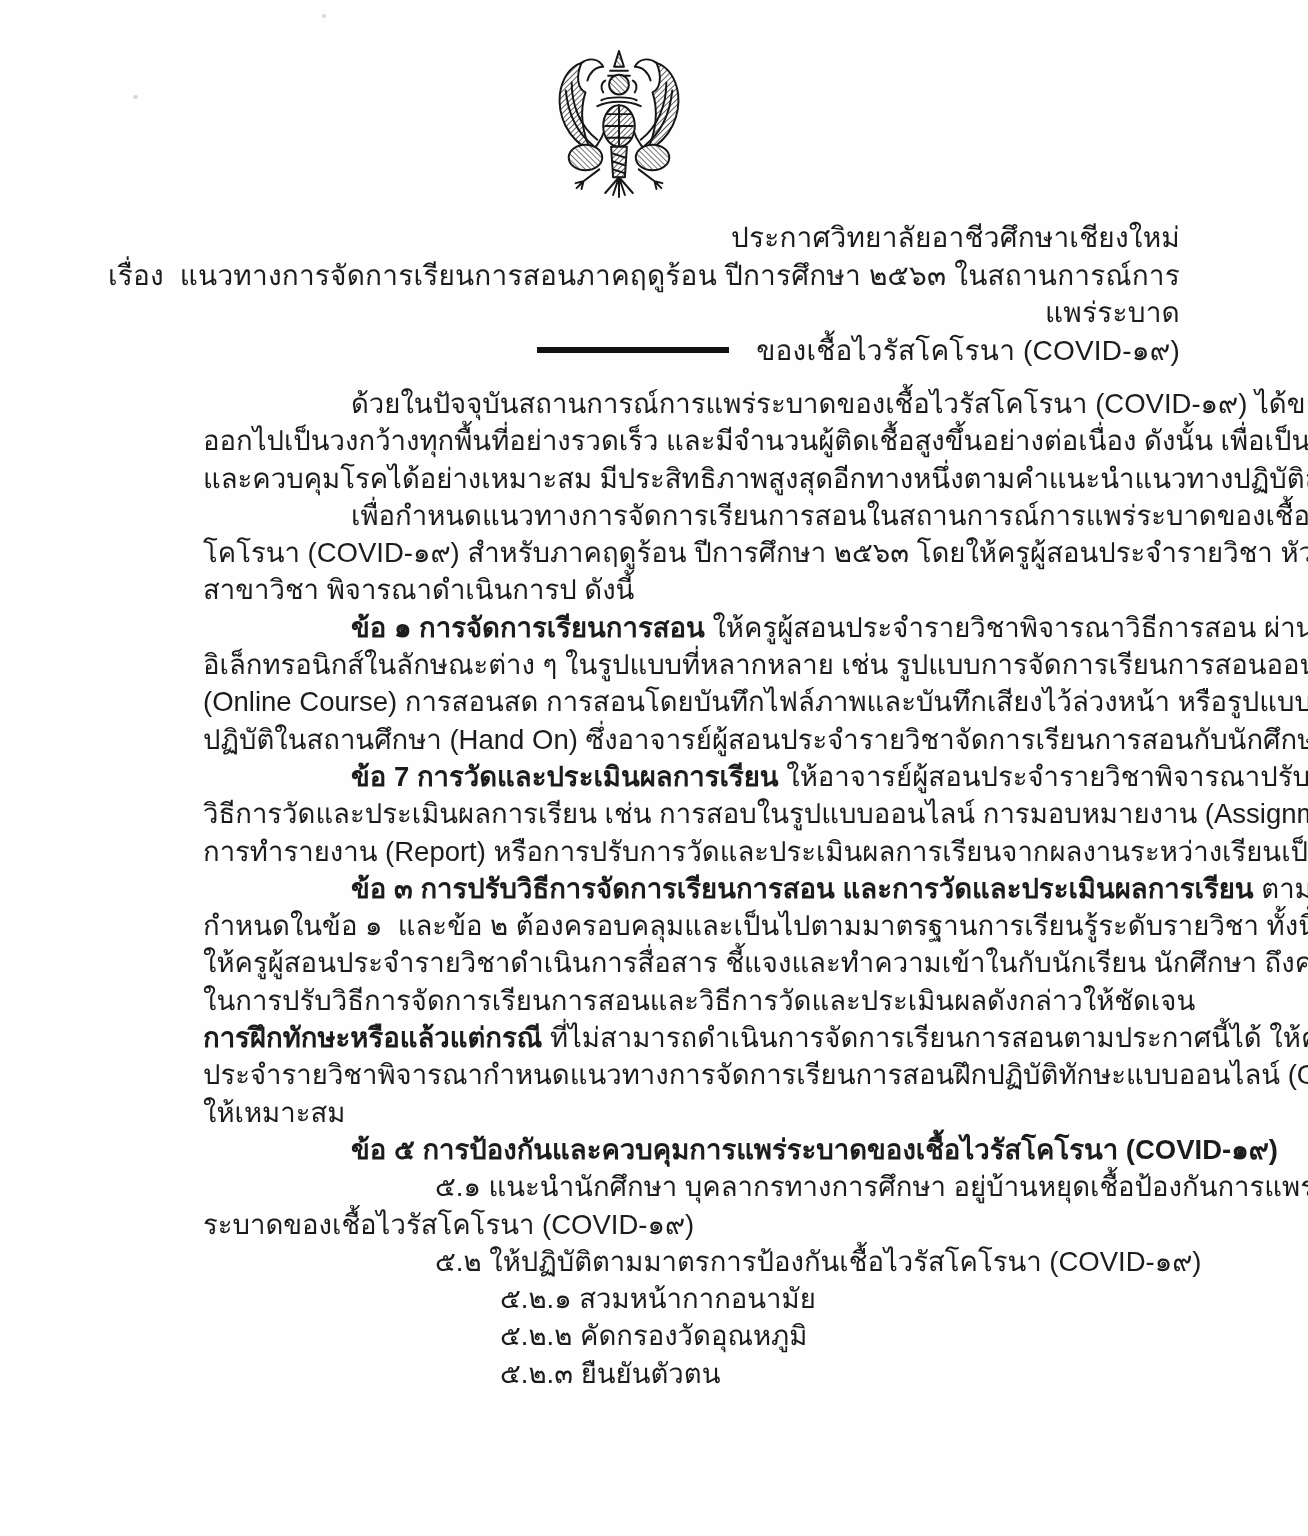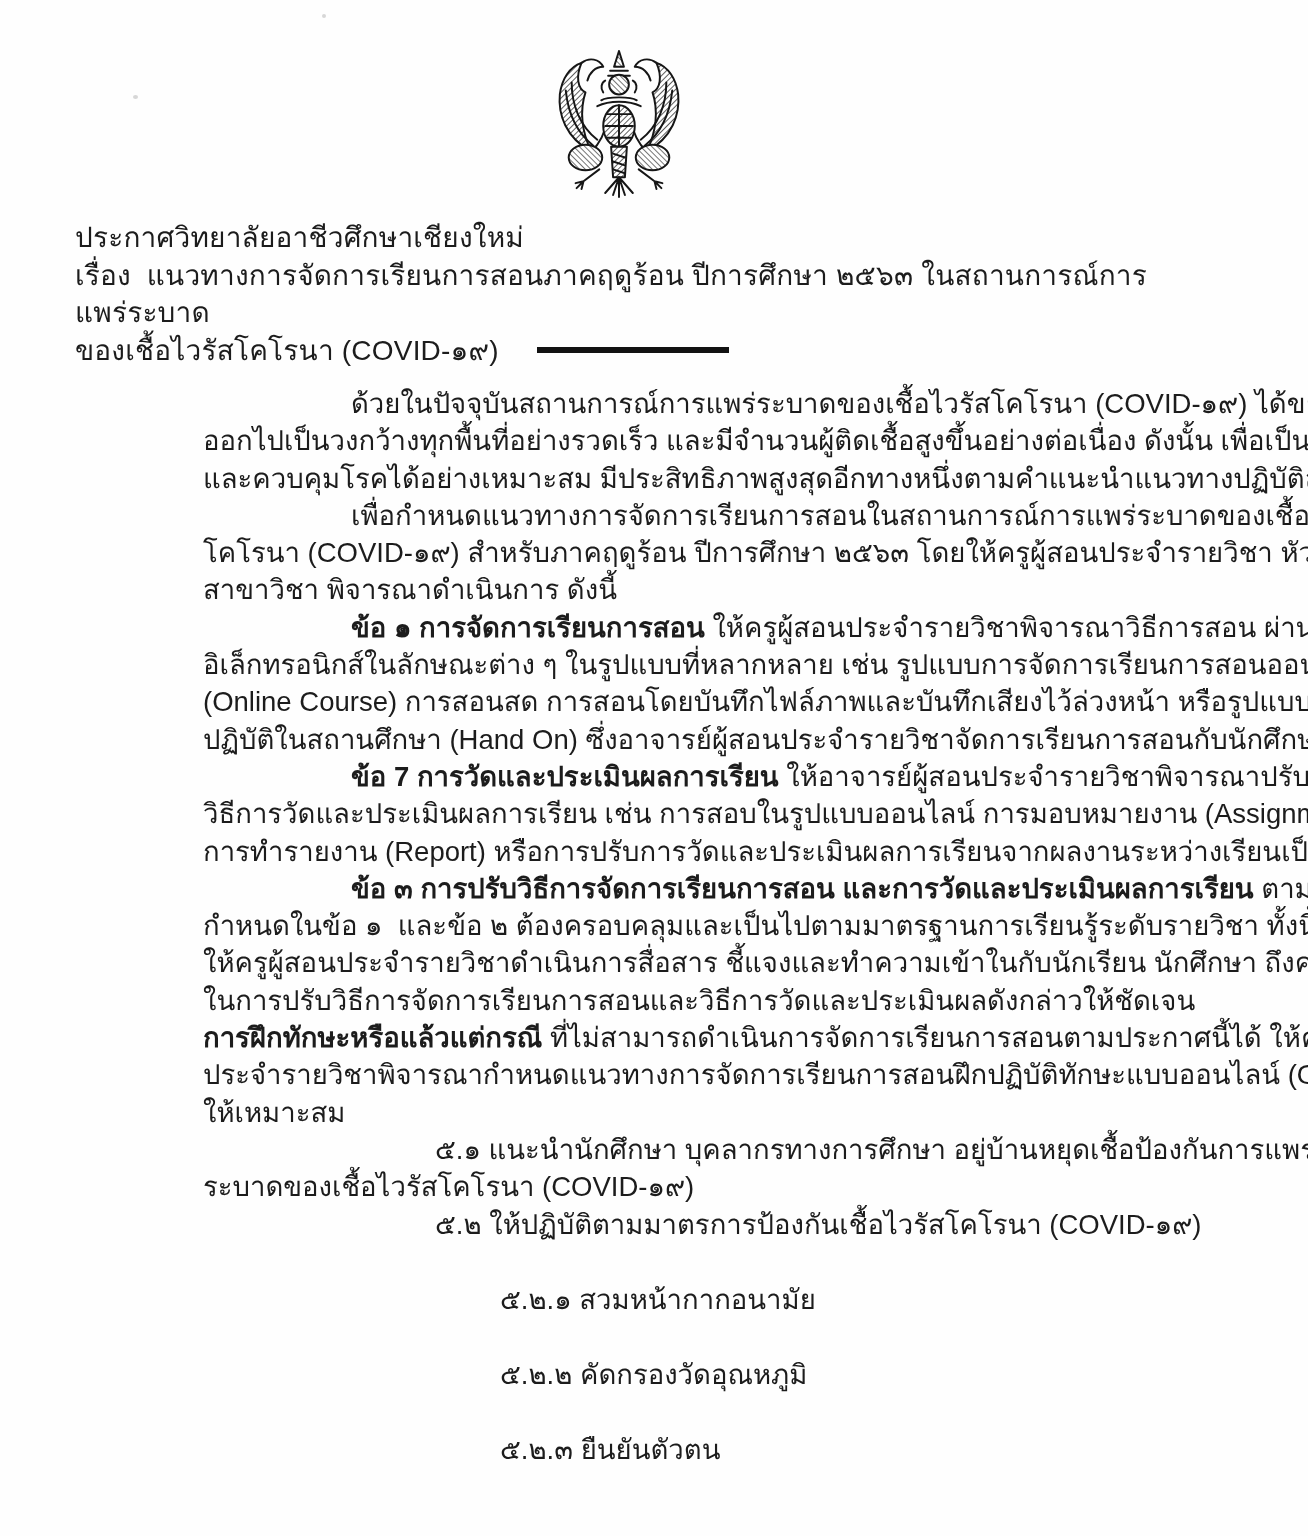--- a/index.html
+++ b/index.html
@@ -9,32 +9,32 @@
     margin:0 auto;
     background:#fefefe;
     font-family:"Liberation Sans","DejaVu Sans",sans-serif;
     color:#1c1c1c;
     overflow:hidden;
   }
   .speck{position:absolute;border-radius:50%;background:#bdbdbd;opacity:.6;}
   .emblem{position:absolute;left:548px;top:48px;width:142px;height:150px;}
   .header{
     position:absolute;top:219px;left:75px;width:1105px;
-    text-align:left;font-size:28px;line-height:37.5px;
+    text-align:right;font-size:28px;line-height:37.5px;
     letter-spacing:0.2px;
   }
   .divider{position:absolute;top:347px;left:537px;width:192px;height:6px;background:#121212;}
   .doc-body{
     position:absolute;left:203px;top:385px;width:940px;
     font-size:27.5px;line-height:37.3px;
   }
   .line{white-space:nowrap;}
   .ind-para{padding-left:148px;}
   .ind-sub{padding-left:232px;}
-  .ind-subsub{padding-left:297px;margin-top:38px;}
+  .ind-subsub{padding-left:297px;}
   .ind-none{padding-left:0;}
   .b{font-weight:bold;}
 </style>
 </head>
 <body>
 
 <div class="page" style="background: rgb(254, 254, 254); color: rgb(28, 28, 28);">
 
   <div class="speck" style="left:322px;top:14px;width:4px;height:4px;"></div>
   <div class="speck" style="left:133px;top:95px;width:5px;height:4px;"></div>
@@ -95,35 +95,36 @@
   </div>
 
   <div class="divider" style="background: rgb(18, 18, 18);"></div>
 
   <div class="doc-body">
       <div class="line ind-para"><span>ด้วยในปัจจุบันสถานการณ์การแพร่ระบาดของเชื้อไวรัสโคโรนา (COVID-๑๙) ได้ขยาย</span></div>
       <div class="line ind-none"><span>ออกไปเป็นวงกว้างทุกพื้นที่อย่างรวดเร็ว และมีจำนวนผู้ติดเชื้อสูงขึ้นอย่างต่อเนื่อง ดังนั้น เพื่อเป็นการป้องกัน</span></div>
       <div class="line ind-none"><span>และควบคุมโรคได้อย่างเหมาะสม มีประสิทธิภาพสูงสุดอีกทางหนึ่งตามคำแนะนำแนวทางปฏิบัติละมาตรการ</span></div>
       <div class="line ind-para"><span>เพื่อกำหนดแนวทางการจัดการเรียนการสอนในสถานการณ์การแพร่ระบาดของเชื้อไวรัส</span></div>
       <div class="line ind-none"><span>โคโรนา (COVID-๑๙) สำหรับภาคฤดูร้อน ปีการศึกษา ๒๕๖๓ โดยให้ครูผู้สอนประจำรายวิชา หัวหน้า</span></div>
-      <div class="line ind-none"><span>สาขาวิชา พิจารณาดำเนินการ ดังนี้</span></div>
+      <div class="line ind-none"><span>สาขาวิชา พิจารณาดำเนินการป ดังนี้</span></div>
       <div class="line ind-para"><span class="b">ข้อ ๑ การจัดการเรียนการสอน </span><span>ให้ครูผู้สอนประจำรายวิชาพิจารณาวิธีการสอน ผ่านสื่อ</span></div>
       <div class="line ind-none"><span>อิเล็กทรอนิกส์ในลักษณะต่าง ๆ ในรูปแบบที่หลากหลาย เช่น รูปแบบการจัดการเรียนการสอนออนไลน์</span></div>
       <div class="line ind-none"><span>(Online Course) การสอนสด การสอนโดยบันทึกไฟล์ภาพและบันทึกเสียงไว้ล่วงหน้า หรือรูปแบบการฝึก</span></div>
       <div class="line ind-none"><span>ปฏิบัติในสถานศึกษา (Hand On) ซึ่งอาจารย์ผู้สอนประจำรายวิชาจัดการเรียนการสอนกับนักศึกษาตาม</span></div>
       <div class="line ind-para"><span class="b">ข้อ 7 การวัดและประเมินผลการเรียน </span><span>ให้อาจารย์ผู้สอนประจำรายวิชาพิจารณาปรับ</span></div>
       <div class="line ind-none"><span>วิธีการวัดและประเมินผลการเรียน เช่น การสอบในรูปแบบออนไลน์ การมอบหมายงาน (Assignment)</span></div>
       <div class="line ind-none"><span>การทำรายงาน (Report) หรือการปรับการวัดและประเมินผลการเรียนจากผลงานระหว่างเรียนเป็นระยะ ๆ</span></div>
       <div class="line ind-para"><span class="b">ข้อ ๓ การปรับวิธีการจัดการเรียนการสอน และการวัดและประเมินผลการเรียน </span><span>ตามที่</span></div>
       <div class="line ind-none"><span>กำหนดในข้อ ๑&nbsp; และข้อ ๒ ต้องครอบคลุมและเป็นไปตามมาตรฐานการเรียนรู้ระดับรายวิชา ทั้งนี้</span></div>
       <div class="line ind-none"><span>ให้ครูผู้สอนประจำรายวิชาดำเนินการสื่อสาร ชี้แจงและทำความเข้าในกับนักเรียน นักศึกษา ถึงความจำเป็น</span></div>
       <div class="line ind-none"><span>ในการปรับวิธีการจัดการเรียนการสอนและวิธีการวัดและประเมินผลดังกล่าวให้ชัดเจน</span></div>
       <div class="line ind-none"><span class="b">การฝึกทักษะหรือแล้วแต่กรณี </span><span>ที่ไม่สามารถดำเนินการจัดการเรียนการสอนตามประกาศนี้ได้ ให้ครูผู้สอน</span></div>
       <div class="line ind-none"><span>ประจำรายวิชาพิจารณากำหนดแนวทางการจัดการเรียนการสอนฝึกปฏิบัติทักษะแบบออนไลน์ (Online)</span></div>
       <div class="line ind-none"><span>ให้เหมาะสม</span></div>
+      <div class="line ind-para"><span class="b">ข้อ ๕ การป้องกันและควบคุมการแพร่ระบาดของเชื้อไวรัสโคโรนา (COVID-๑๙)</span></div>
       <div class="line ind-sub"><span>๕.๑ แนะนำนักศึกษา บุคลากรทางการศึกษา อยู่บ้านหยุดเชื้อป้องกันการแพร่</span></div>
       <div class="line ind-none"><span>ระบาดของเชื้อไวรัสโคโรนา (COVID-๑๙)</span></div>
       <div class="line ind-sub"><span>๕.๒ ให้ปฏิบัติตามมาตรการป้องกันเชื้อไวรัสโคโรนา (COVID-๑๙)</span></div>
       <div class="line ind-subsub"><span>๕.๒.๑ สวมหน้ากากอนามัย</span></div>
       <div class="line ind-subsub"><span>๕.๒.๒ คัดกรองวัดอุณหภูมิ</span></div>
       <div class="line ind-subsub"><span>๕.๒.๓ ยืนยันตัวตน</span></div>
     </div>
 
 </div>
 

